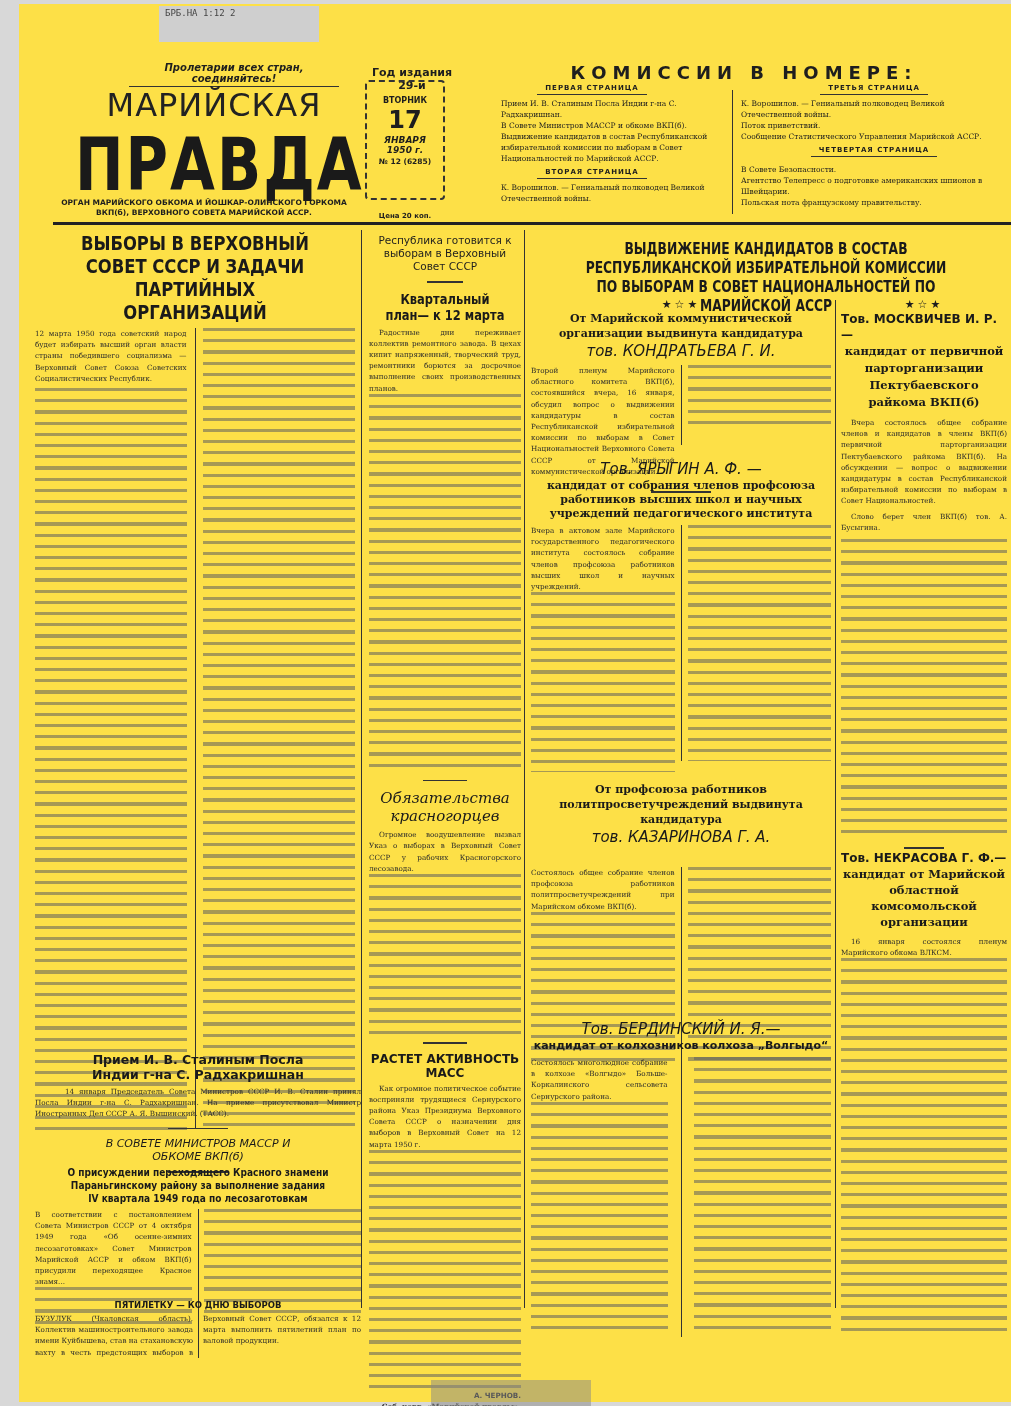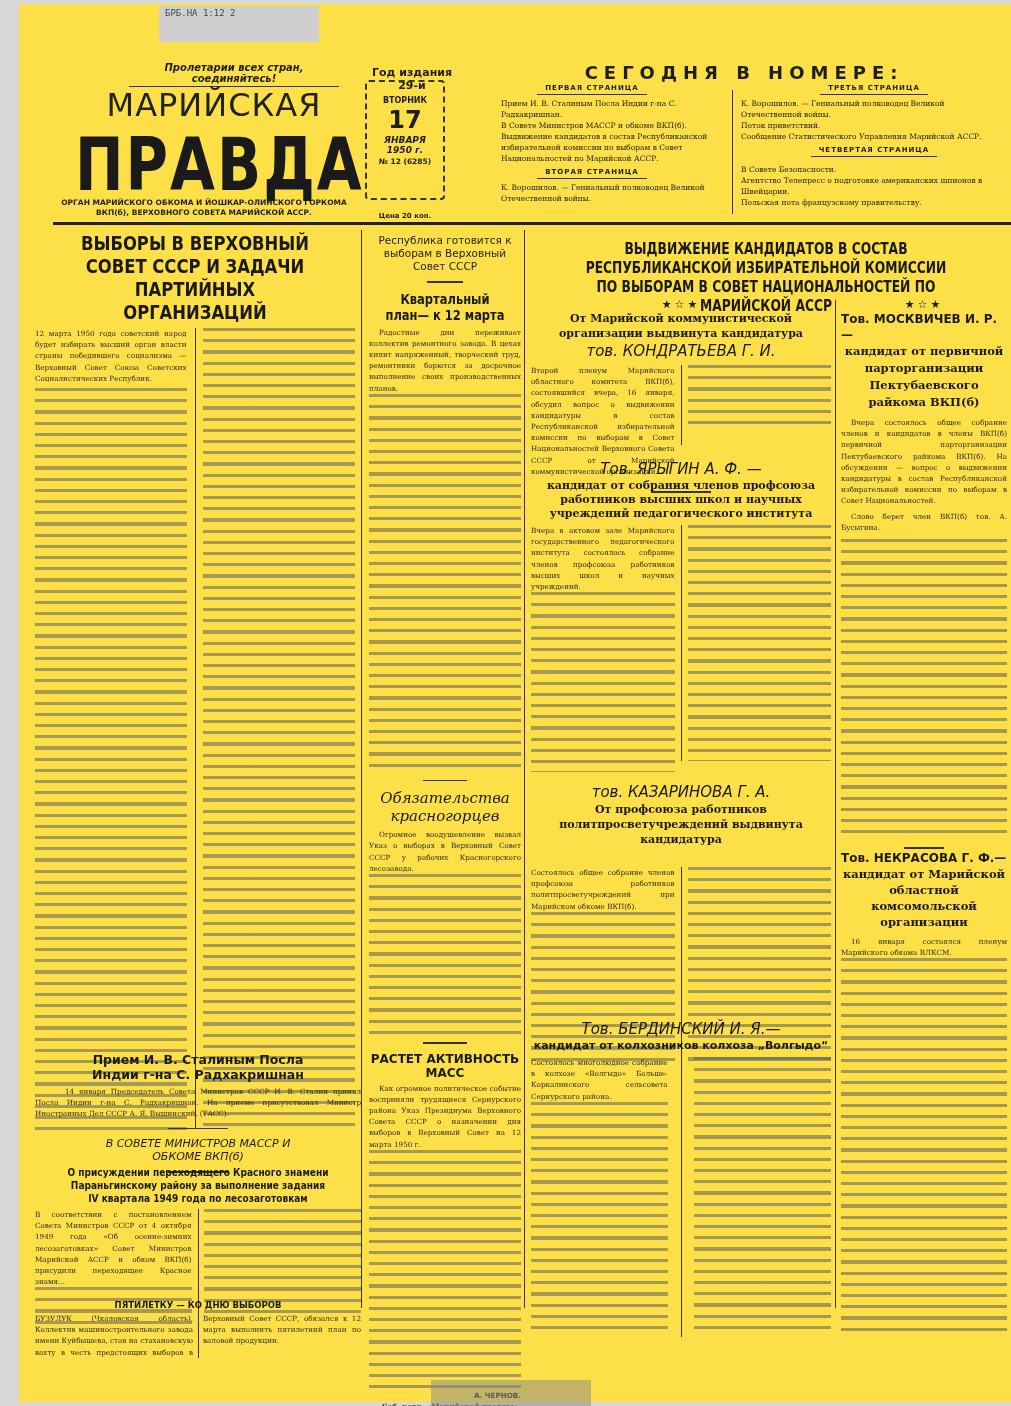--- a/index.html
+++ b/index.html
@@ -48,21 +48,21 @@
   <div class="abs year">Год издания 29-й</div>
   <div class="abs datebox">
     <div class="wd">ВТОРНИК</div>
     <div class="day">17</div>
     <div class="mon">ЯНВАРЯ</div>
     <div class="yr">1950 г.</div>
     <div class="no">№ 12 (6285)</div>
   </div>
   <div class="abs price">Цена 20 коп.</div>
 
-  <div class="abs today">СЕГОДНЯ В НОМЕРЕ:</div>
+  <div class="abs today">КОМИССИИ В НОМЕРЕ:</div>
 
   <div class="abs" style="left:438px;top:80px;width:270px;">
     <div class="pg-h"><span>ПЕРВАЯ СТРАНИЦА</span></div>
     <div class="toc-item" style="margin-top:6px;padding-left:44px;">Прием И. В. Сталиным Посла Индии г-на С. Радхакришнан.</div>
     <div class="toc-item" style="padding-left:44px;">В Совете Министров МАССР и обкоме ВКП(б).</div>
     <div class="toc-item" style="padding-left:44px;">Выдвижение кандидатов в состав Республиканской избирательной комиссии по выборам в Совет Национальностей по Марийской АССР.</div>
     <div class="pg-h" style="margin-top:4px;"><span>ВТОРАЯ СТРАНИЦА</span></div>
     <div class="toc-item" style="margin-top:6px;padding-left:44px;">К. Ворошилов. — Гениальный полководец Великой Отечественной войны.</div>
   </div>
   <div class="abs vrule" style="left:713px;top:86px;height:124px;"></div>
@@ -159,22 +159,22 @@
       <div style="width:146px;">
         <div class="body">Вчера в актовом зале Марийского государственного педагогического института состоялось собрание членов профсоюза работников высших школ и научных учреждений.</div>
         <div class="filler" style="height:180px;"></div>
       </div>
       <div class="vrule" style="height:236px;"></div>
       <div class="filler" style="width:146px;height:236px;"></div>
     </div>
   </div>
 
   <div class="abs" style="left:512px;top:778px;width:300px;">
+    <div class="hl" style="font-size:11px;line-height:15px;font-family:'DejaVu Serif',serif;">От профсоюза работников политпросветучреждений выдвинута кандидатура</div>
     <div class="hl it" style="font-size:15px;line-height:20px;font-weight:normal;">тов. КАЗАРИНОВА Г. А.</div>
-    <div class="hl" style="font-size:11px;line-height:15px;font-family:'DejaVu Serif',serif;">От профсоюза работников политпросветучреждений выдвинута кандидатура</div>
     <div style="display:flex;gap:6px;margin-top:20px;">
       <div style="width:146px;">
         <div class="body">Состоялось общее собрание членов профсоюза работников политпросветучреждений при Марийском обкоме ВКП(б).</div>
         <div class="filler" style="height:150px;"></div>
       </div>
       <div class="vrule" style="height:200px;"></div>
       <div class="filler" style="width:146px;height:200px;"></div>
     </div>
   </div>
 

